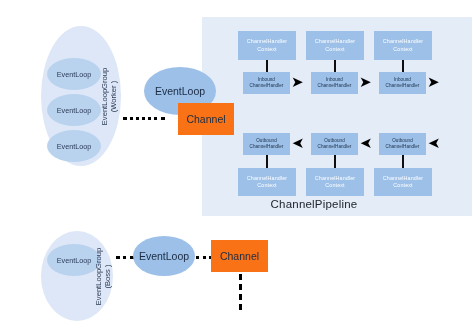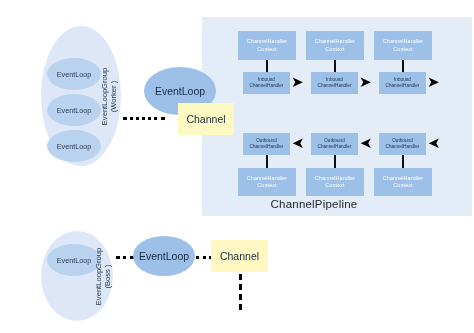--- a/index.html
+++ b/index.html
@@ -122,21 +122,21 @@
   .big-loop {
     background: #9cc0e8;
     border-radius: 50%;
     display: flex;
     align-items: center;
     justify-content: center;
     font-size: 10.5px;
     color: #1b2b44;
   }
   .channel-box {
-    background: #fef9c3;
+    background: #f97316;
     display: flex;
     align-items: center;
     justify-content: center;
     font-size: 10.5px;
     color: #1b2b44;
   }
 
   
   .dotline {
     height: 0;

